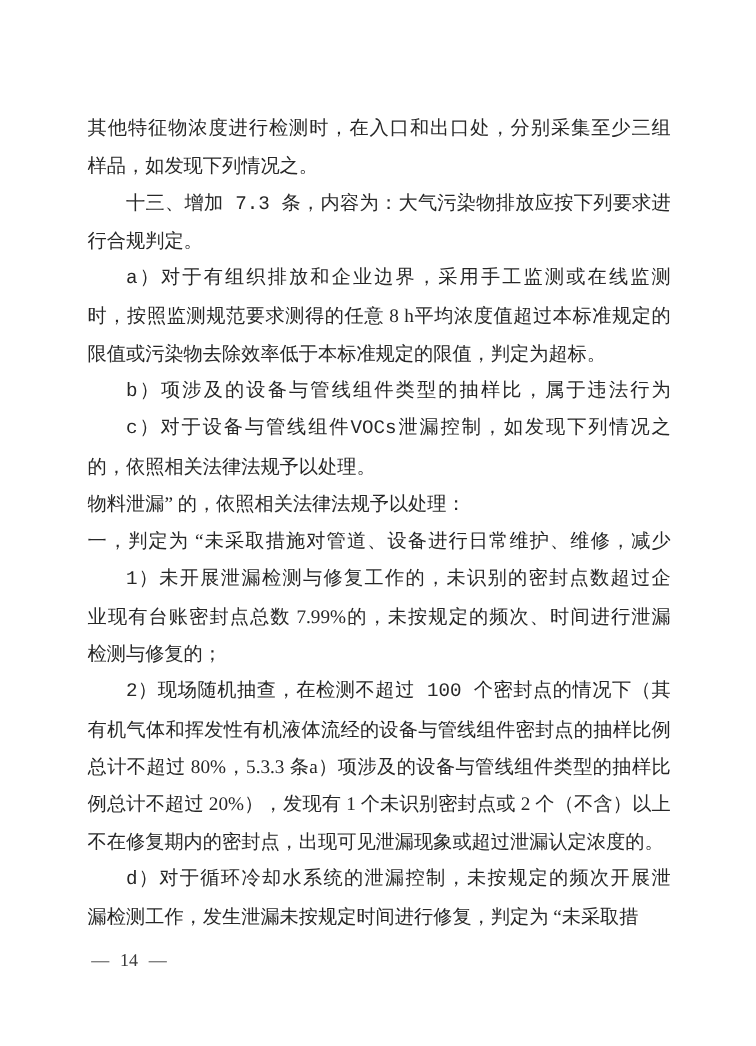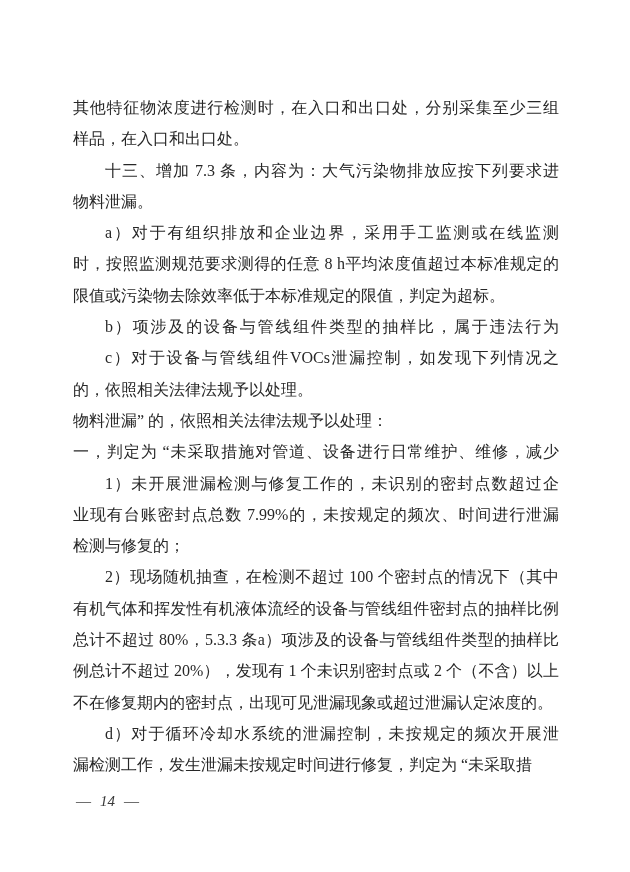--- a/index.html
+++ b/index.html
@@ -25,49 +25,49 @@
     text-align: left;
     white-space: normal;
     overflow: hidden;
   }
   .line.just {
     text-align: justify;
     text-align-last: justify;
   }
   .line.indent {
     padding-left: 32px;
+    font-family: Liberation Mono, monospace;
   }
   .page-footer {
     position: absolute;
     left: 76px;
     top: 791px;
     height: 20px;
     display: flex;
     align-items: center;
     gap: 9px;
     font-size: 15px;
     color: #3a3a3a;
   }
   .page-footer .dash {
     letter-spacing: 0;
     line-height: 20px;
   }
   .page-footer .num {
     line-height: 20px;
-    font-style: italic;
   }
 </style>
 </head>
 <body>
 
 <div class="doc-text">
     <div class="line just">其他特征物浓度进行检测时，在入口和出口处，分别采集至少三组</div>
-    <div class="line">样品，在入口和出口处。</div>
+    <div class="line">样品，如发现下列情况之。</div>
     <div class="line indent just">十三、增加 7.3 条，内容为：大气污染物排放应按下列要求进</div>
-    <div class="line">物料泄漏。</div>
+    <div class="line">行合规判定。</div>
     <div class="line indent just">a）对于有组织排放和企业边界，采用手工监测或在线监测</div>
     <div class="line just">时，按照监测规范要求测得的任意 8 h平均浓度值超过本标准规定的</div>
     <div class="line">限值或污染物去除效率低于本标准规定的限值，判定为超标。</div>
     <div class="line indent just">b）项涉及的设备与管线组件类型的抽样比，属于违法行为</div>
     <div class="line indent just">c）对于设备与管线组件VOCs泄漏控制，如发现下列情况之</div>
     <div class="line">的，依照相关法律法规予以处理。</div>
     <div class="line">物料泄漏” 的，依照相关法律法规予以处理：</div>
     <div class="line just">一，判定为 “未采取措施对管道、设备进行日常维护、维修，减少</div>
     <div class="line indent just">1）未开展泄漏检测与修复工作的，未识别的密封点数超过企</div>
     <div class="line just">业现有台账密封点总数 7.99%的，未按规定的频次、时间进行泄漏</div>

